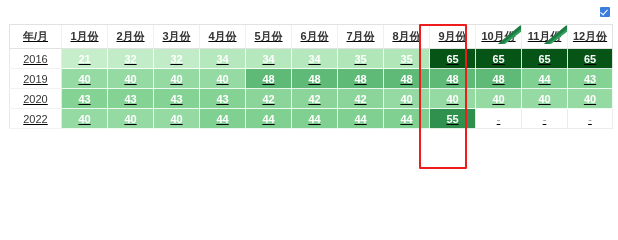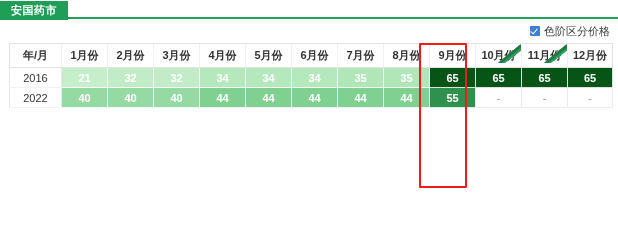--- a/index.html
+++ b/index.html
@@ -76,21 +76,21 @@
     border-width: 0 1.6px 1.6px 0;
     transform: rotate(42deg);
   }
   .chk-label {
     font-size: 11px;
     color: #3d3d3d;
     white-space: nowrap;
   }
 
   
-  .tablewrap { position: relative; padding: 0 8px 0 9px; }
+  .tablewrap { position: relative; padding: 0 8px 0 9px; text-decoration: underline; }
   table.grid {
     width: 601px;
     border-collapse: collapse;
     table-layout: fixed;
   }
   table.grid th, table.grid td {
     height: 20px;
     text-align: center;
     vertical-align: middle;
     font-size: 11px;
@@ -148,28 +148,24 @@
     pointer-events: none;
     z-index: 20;
     border-radius: 1px;
   }
 </style>
 </head>
 <body>
 
 <div id="app">
 
-  <div class="tabbar">
-    <span class="tab">安国药市</span>
-  </div>
 
   <div class="subrow">
     <span class="sub-right">
       <span class="chk"></span>
-      <span class="chk-label">色阶区分价格</span>
     </span>
   </div>
 
   <div class="tablewrap">
     <table class="grid">
       <thead>
         <tr id="hrow">
             <th style="width: 52px;"><span>年/月</span></th>
             <th style="width: 46px;"><span>1月份</span></th>
             <th style="width: 46px;"><span>2月份</span></th>
@@ -203,20 +199,50 @@
             <td style="width: 46px; background: rgb(182, 232, 190);">34</td>
             <td style="width: 46px; background: rgb(182, 232, 190);">34</td>
             <td style="width: 46px; background: rgb(177, 230, 185);">35</td>
             <td style="width: 46px; background: rgb(177, 230, 185);">35</td>
             <td style="width: 46px; background: rgb(6, 84, 22);">65</td>
             <td style="width: 46px; background: rgb(6, 84, 22);">65</td>
             <td style="width: 46px; background: rgb(6, 84, 22);">65</td>
             <td style="width: 45px; background: rgb(6, 84, 22);">65</td>
           </tr>
           <tr>
+            <td class="yearcell" style="width: 52px;">2019</td>
+            <td style="width: 46px; background: rgb(150, 218, 163);">40</td>
+            <td style="width: 46px; background: rgb(150, 218, 163);">40</td>
+            <td style="width: 46px; background: rgb(150, 218, 163);">40</td>
+            <td style="width: 46px; background: rgb(150, 218, 163);">40</td>
+            <td style="width: 46px; background: rgb(96, 186, 119);">48</td>
+            <td style="width: 46px; background: rgb(96, 186, 119);">48</td>
+            <td style="width: 46px; background: rgb(96, 186, 119);">48</td>
+            <td style="width: 46px; background: rgb(96, 186, 119);">48</td>
+            <td style="width: 46px; background: rgb(96, 186, 119);">48</td>
+            <td style="width: 46px; background: rgb(96, 186, 119);">48</td>
+            <td style="width: 46px; background: rgb(127, 208, 145);">44</td>
+            <td style="width: 45px; background: rgb(133, 210, 149);">43</td>
+          </tr>
+          <tr>
+            <td class="yearcell" style="width: 52px;">2020</td>
+            <td style="width: 46px; background: rgb(133, 210, 149);">43</td>
+            <td style="width: 46px; background: rgb(133, 210, 149);">43</td>
+            <td style="width: 46px; background: rgb(133, 210, 149);">43</td>
+            <td style="width: 46px; background: rgb(133, 210, 149);">43</td>
+            <td style="width: 46px; background: rgb(139, 213, 154);">42</td>
+            <td style="width: 46px; background: rgb(139, 213, 154);">42</td>
+            <td style="width: 46px; background: rgb(139, 213, 154);">42</td>
+            <td style="width: 46px; background: rgb(150, 218, 163);">40</td>
+            <td style="width: 46px; background: rgb(150, 218, 163);">40</td>
+            <td style="width: 46px; background: rgb(150, 218, 163);">40</td>
+            <td style="width: 46px; background: rgb(150, 218, 163);">40</td>
+            <td style="width: 45px; background: rgb(150, 218, 163);">40</td>
+          </tr>
+          <tr>
             <td class="yearcell" style="width: 52px;">2022</td>
             <td style="width: 46px; background: rgb(150, 218, 163);">40</td>
             <td style="width: 46px; background: rgb(150, 218, 163);">40</td>
             <td style="width: 46px; background: rgb(150, 218, 163);">40</td>
             <td style="width: 46px; background: rgb(127, 208, 145);">44</td>
             <td style="width: 46px; background: rgb(127, 208, 145);">44</td>
             <td style="width: 46px; background: rgb(127, 208, 145);">44</td>
             <td style="width: 46px; background: rgb(127, 208, 145);">44</td>
             <td style="width: 46px; background: rgb(127, 208, 145);">44</td>
             <td style="width: 46px; background: rgb(48, 145, 78);">55</td>

